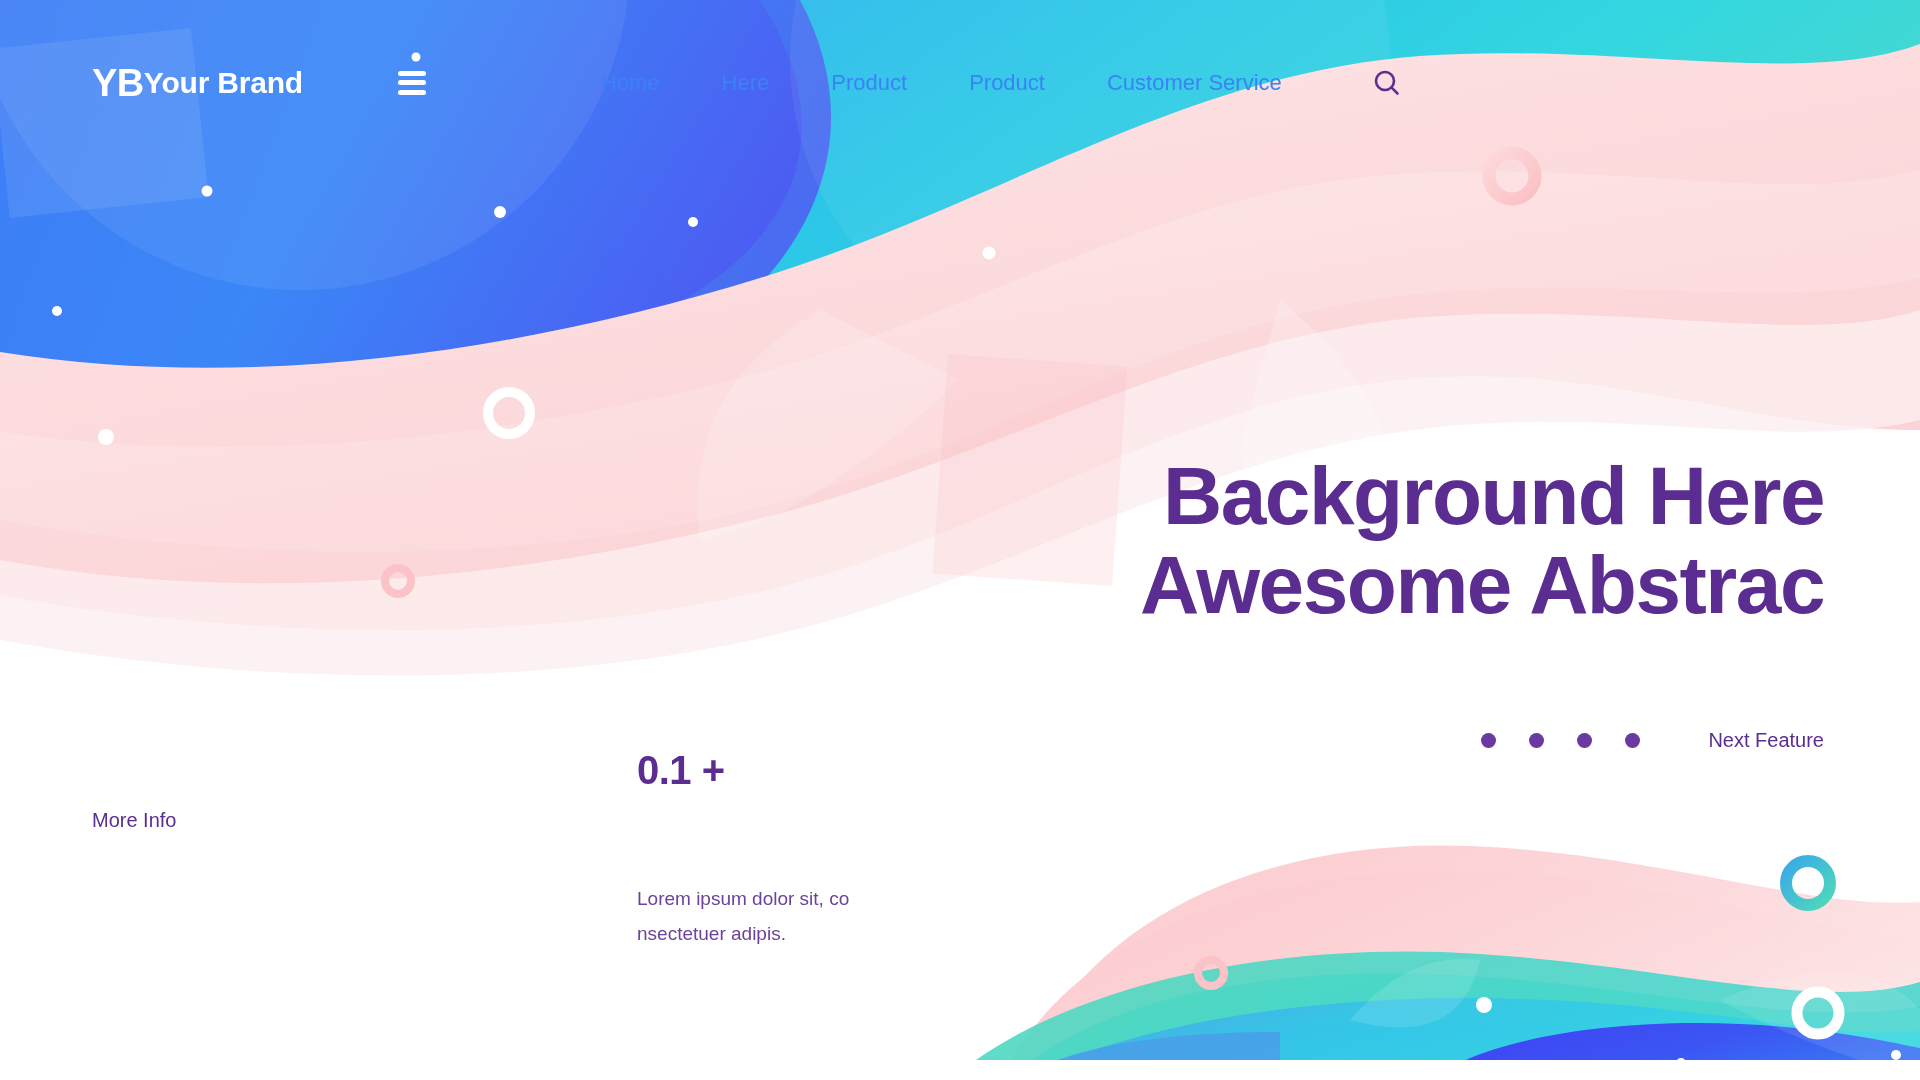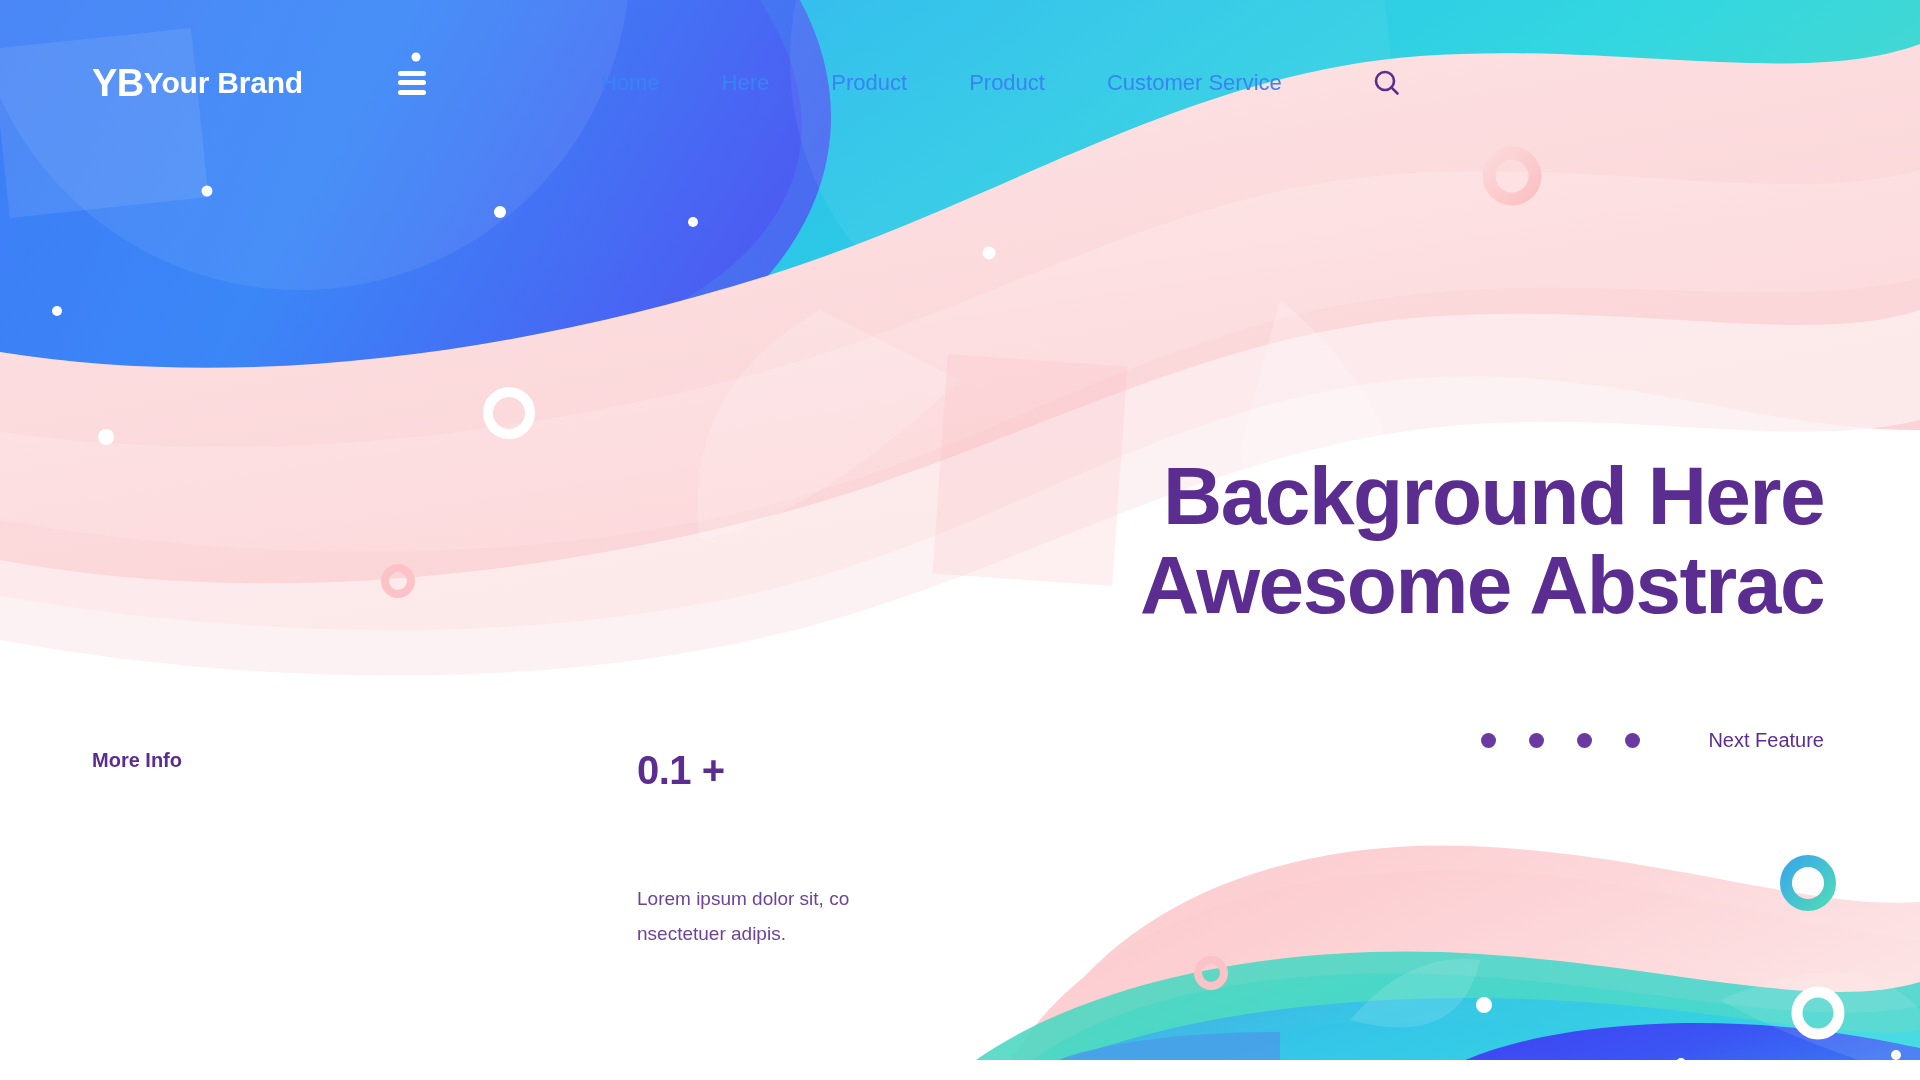--- a/index.html
+++ b/index.html
@@ -127,22 +127,23 @@
     display:flex;
   }
   .stat-col { width:545px; }
   .stat-col:last-child { width:auto; }
   .stat-value {
     font-size:40px; font-weight:bold;
     color:#5b2d90; letter-spacing:-0.5px;
     line-height:1;
   }
   .stat-heading {
-    font-size:20px; font-weight:bold;
+    font-size:20px; font-weight:normal;
     color:#5b2d90;
+    margin-top:60px;
     line-height:1;
   }
   .stat-body {
     font-size:19px;
     color:#6b4499;
     line-height:1.82;
     margin-top:16px;
     max-width:530px;
   }
   .stat-col.no-heading .stat-body { margin-top:92px; max-width:300px; }

